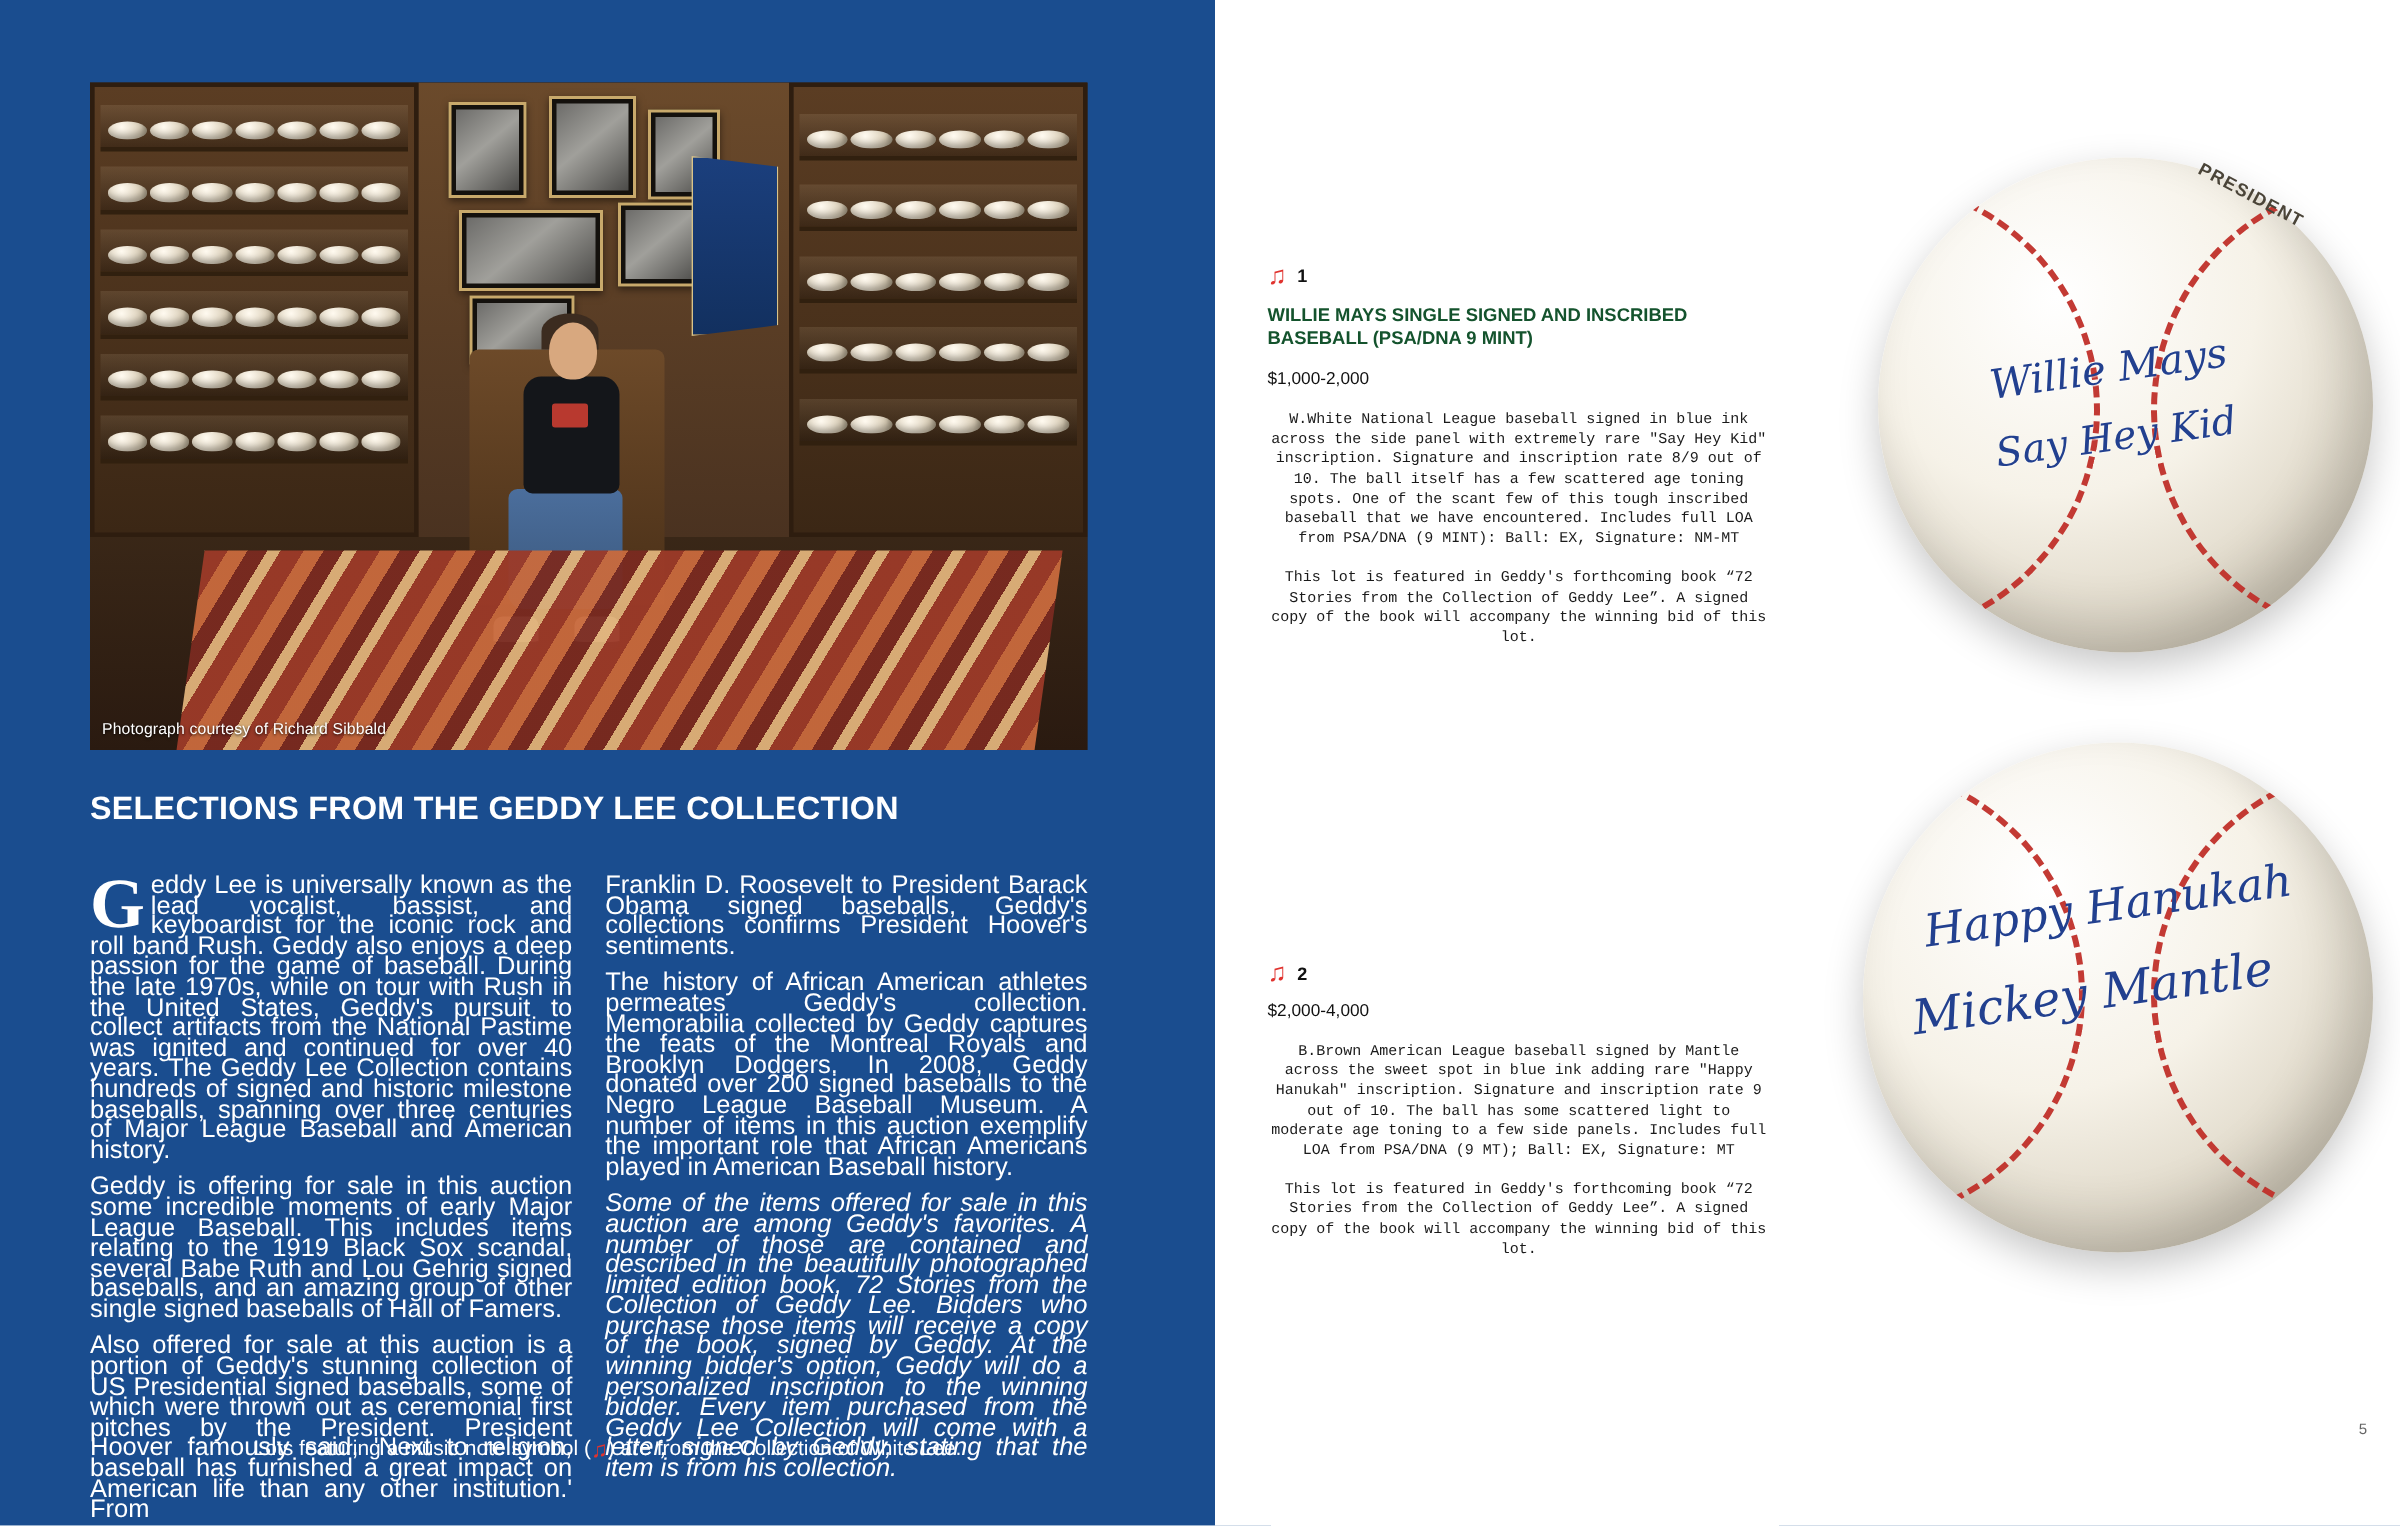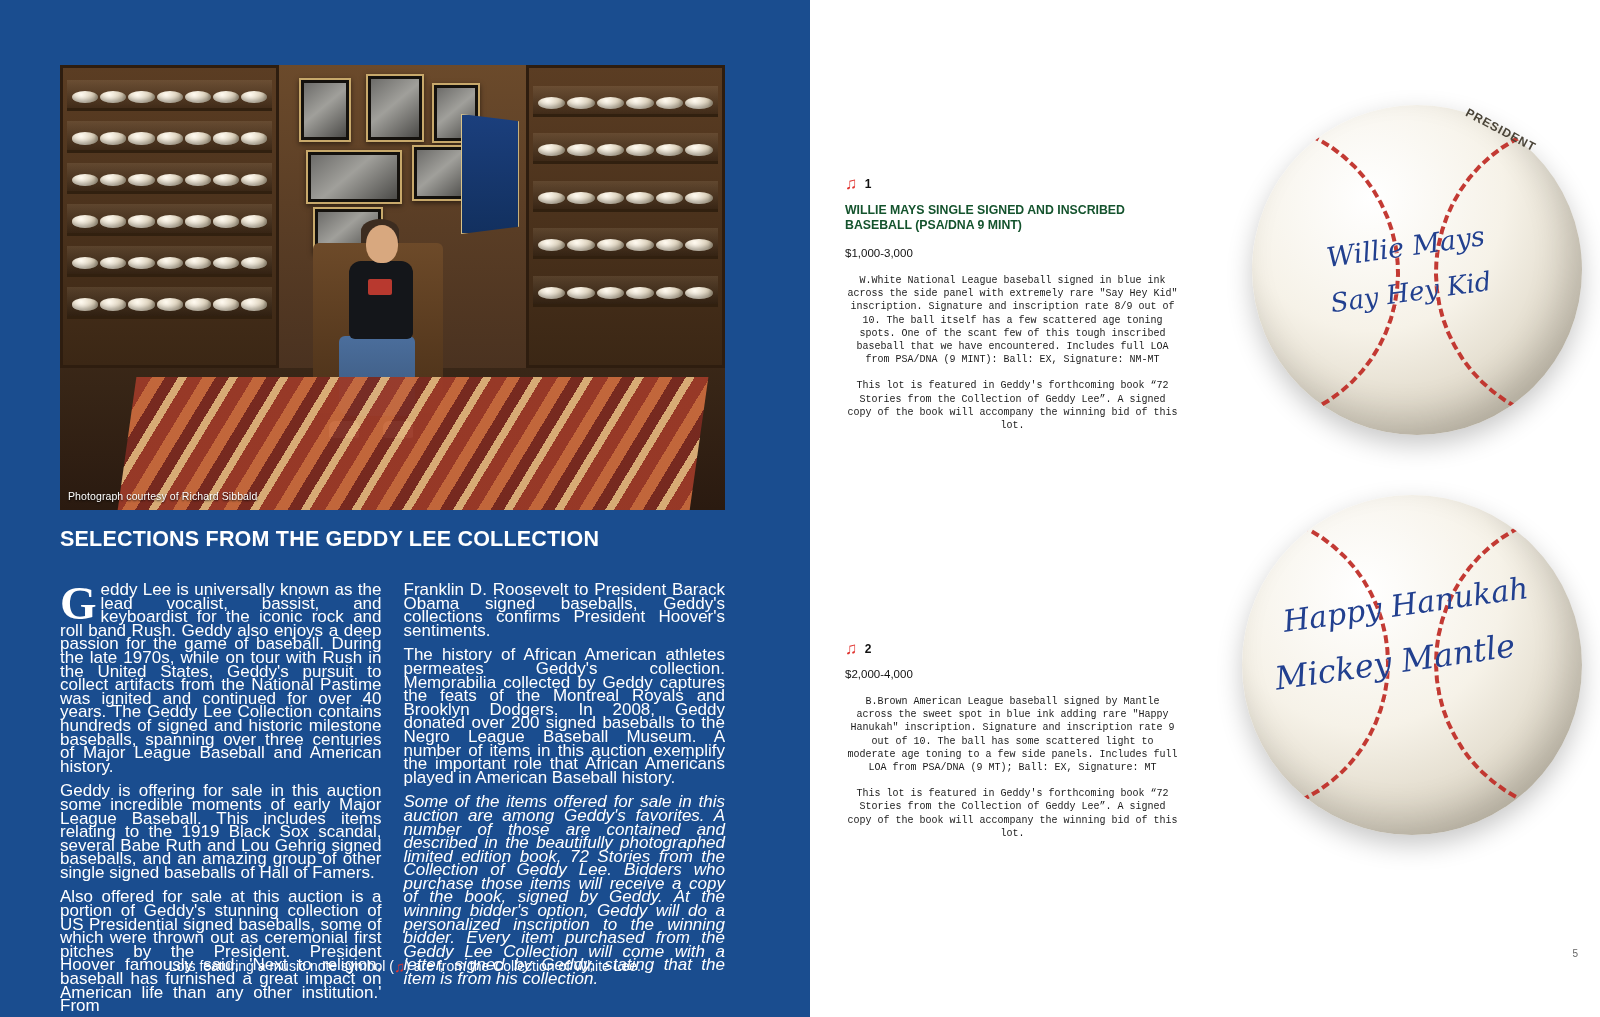--- a/index.html
+++ b/index.html
@@ -22,21 +22,20 @@
     width: 810px; height: 1017px;
     background: #1a4d8f;
     flex: 0 0 810px;
   }
   .photo-frame {
     position: absolute;
     left: 60px; top: 55px;
     width: 665px; height: 445px;
     overflow: hidden;
     background: #2a1c12;
-    margin-top: 10px;
   }
   
   .photo-bg {
     position: absolute; inset: 0;
     background:
       radial-gradient(ellipse 60% 45% at 50% 36%, rgba(255,228,170,0.26), rgba(0,0,0,0) 70%),
       linear-gradient(180deg, #3a2a1c 0%, #4a3522 28%, #3d2a19 60%, #2a1a10 100%);
   }
   .cab-left, .cab-right {
     position: absolute; top: 0; bottom: 32%;
@@ -462,21 +461,21 @@
 
   <div class="right-page">
 
     <div class="lot lot-1">
       <div class="lot-text">
         <div class="lot-head">
           <span class="music-note">♫</span>
           <span class="lot-number">1</span>
         </div>
         <p class="lot-title">WILLIE MAYS SINGLE SIGNED AND INSCRIBED BASEBALL (PSA/DNA 9 MINT)</p>
-        <p class="lot-estimate">$1,000-3,000</p>
+        <p class="lot-estimate">$1,000-2,000</p>
         <p class="lot-desc">W.White National League baseball signed in blue ink across the side panel with extremely rare "Say Hey Kid" inscription. Signature and inscription rate 8/9 out of 10. The ball itself has a few scattered age toning spots. One of the scant few of this tough inscribed baseball that we have encountered. Includes full LOA from PSA/DNA (9 MINT): Ball: EX, Signature: NM-MT</p>
         <p class="lot-desc">This lot is featured in Geddy's forthcoming book “72 Stories from the Collection of Geddy Lee”. A signed copy of the book will accompany the winning bid of this lot.</p>
       </div>
       <div class="ball-photo one">
         <div class="bb">
           <div class="seam"></div>
           <div class="stamp">PRESIDENT</div>
           <div class="sig sig-a">Willie Mays</div>
           <div class="sig sig-b">Say Hey Kid</div>
         </div>

